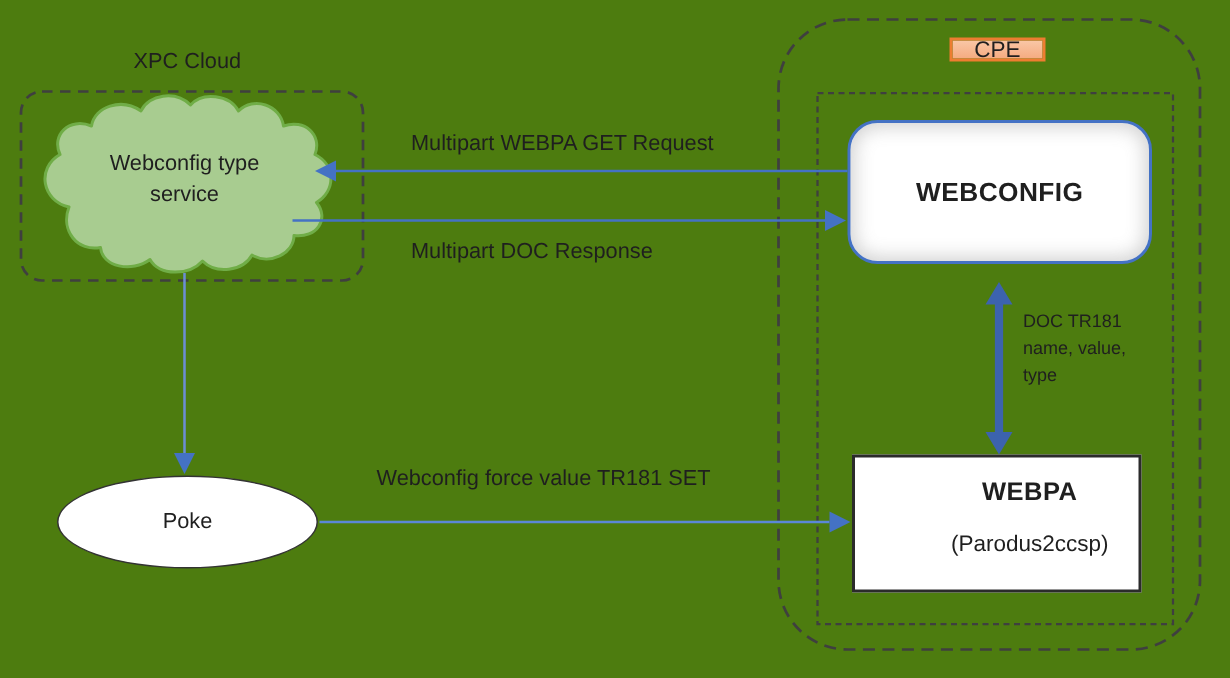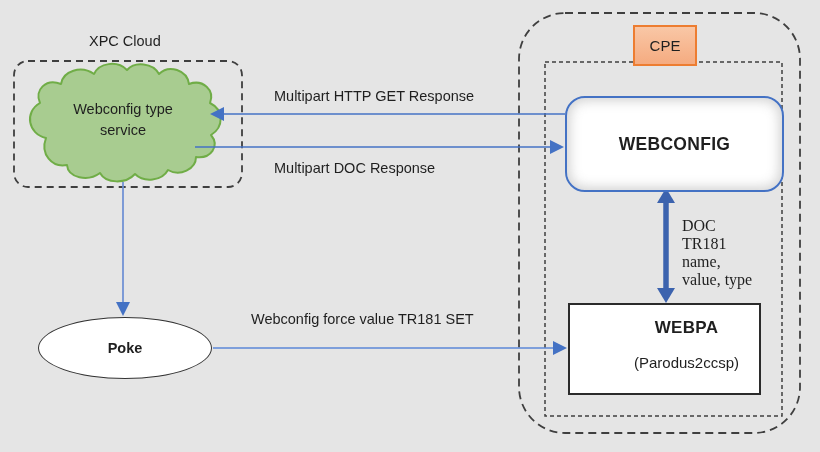--- a/index.html
+++ b/index.html
@@ -1,65 +1,64 @@
 <!DOCTYPE html>
 <html><head>
 <meta charset="utf-8">
 <style>
   html,body{margin:0;padding:0;background:#ffffff;}
   #canvas{
-    position:relative;width:820px;height:452px;background:#e5e5e5;
+    position:relative;width:820px;height:452px;background:#4d7c0f;
     font-family:"Liberation Sans", sans-serif;color:#1f1f1f;overflow:hidden;
   }
   #shape-layer{position:absolute;left:0;top:0;width:820px;height:452px;}
   .lbl{position:absolute;font-size:14.5px;color:#1f1f1f;white-space:nowrap;}
   .node{position:absolute;box-sizing:border-box;background:#ffffff;}
 
   #cpe-tag{
-    left:633px;top:25px;width:64px;height:41px;
+    left:633px;top:25px;width:64px;height:16px;
     border:2px solid #ED7D31;
     background:linear-gradient(180deg,#f9c7a6 0%,#f5ab80 100%);
     display:flex;align-items:center;justify-content:center;
     font-size:15px;
   }
   #webconfig-box{
-    left:565px;top:96px;width:219px;height:96px;
+    left:565px;top:80px;width:203px;height:96px;
     border:2.5px solid #4472C4;border-radius:20px;
     background:#ffffff;
     box-shadow:inset 0 0 12px 3px rgba(110,110,110,0.30);
     display:flex;align-items:center;justify-content:center;
     font-size:17.5px;font-weight:bold;letter-spacing:0.3px;
   }
   #webpa-box{
     left:568px;top:303px;width:193px;height:92px;
     border:2px solid #2B2B2B;
     display:flex;flex-direction:column;align-items:center;
     padding-top:13px;
     padding-left:44px;
   }
   #webpa-title{font-size:17px;font-weight:bold;letter-spacing:0.3px;}
   #webpa-subtitle{font-size:15px;margin-top:16px;}
   #poke-ellipse{
     left:38px;top:317px;width:174px;height:62px;
     border:1.6px solid #333333;border-radius:50%;
     display:flex;align-items:center;justify-content:center;
     font-size:14.5px;
-    font-weight:bold;
   }
   #xpc-cloud-title{left:89px;top:33px;}
   #cloud-label{
     left:73px;top:99px;width:100px;text-align:center;
     white-space:normal;line-height:21px;font-size:14.5px;
   }
   #label-get-request{left:274px;top:88px;}
   #label-doc-response{left:274px;top:160px;}
   #label-force-sync{left:251px;top:311px;}
   #label-doc-tr181{
-    left:682px;top:217px;width:74px;white-space:normal;
-    font-size:16px;line-height:18px;font-family:Liberation Serif, serif;
+    left:682px;top:205px;width:74px;white-space:normal;
+    font-size:12px;line-height:18px;
   }
 </style>
 </head>
 <body>
 
 <div id="canvas">
 
   <svg id="shape-layer" width="820" height="452" viewBox="0 0 820 452">
 
     <rect x="14" y="61" width="228" height="126" rx="14" ry="14" fill="none" stroke="#3F3F3F" stroke-width="1.8" stroke-dasharray="7 5"></rect>
@@ -98,21 +97,21 @@
 
     <line x1="666" y1="200" x2="666" y2="291" stroke="#3C63AE" stroke-width="5.5"></line>
     <polygon points="666,188 657,203 675,203" fill="#3C63AE"></polygon>
     <polygon points="666,303 657,288 675,288" fill="#3C63AE"></polygon>
   </svg>
 
   <div class="lbl" id="xpc-cloud-title">XPC Cloud</div>
 
   <div class="lbl" id="cloud-label">Webconfig type service</div>
 
-  <div class="lbl" id="label-get-request">Multipart HTTP GET Response</div>
+  <div class="lbl" id="label-get-request">Multipart WEBPA GET Request</div>
 
   <div class="lbl" id="label-doc-response">Multipart DOC Response</div>
 
   <div class="lbl" id="label-force-sync">Webconfig force value TR181 SET</div>
 
   <div class="lbl" id="label-doc-tr181">DOC TR181 name, value, type</div>
 
   <div class="node" id="cpe-tag">CPE</div>
 
   <div class="node" id="webconfig-box">WEBCONFIG</div>

